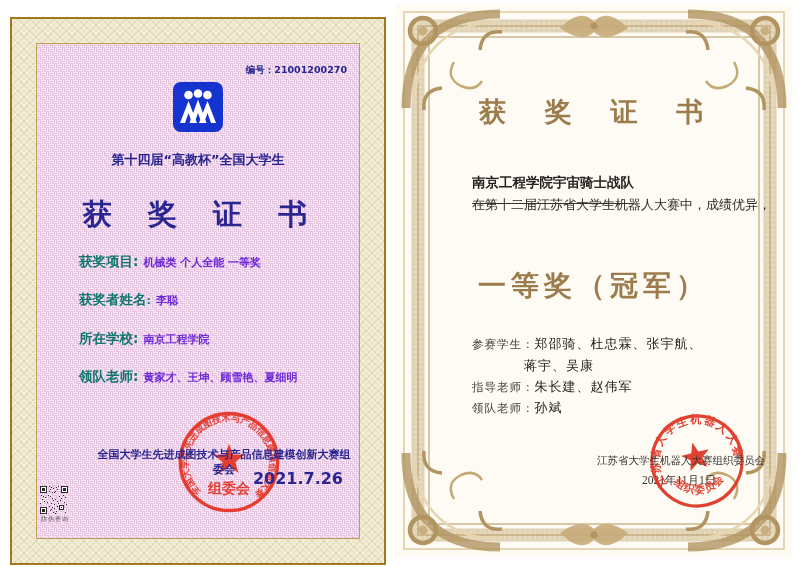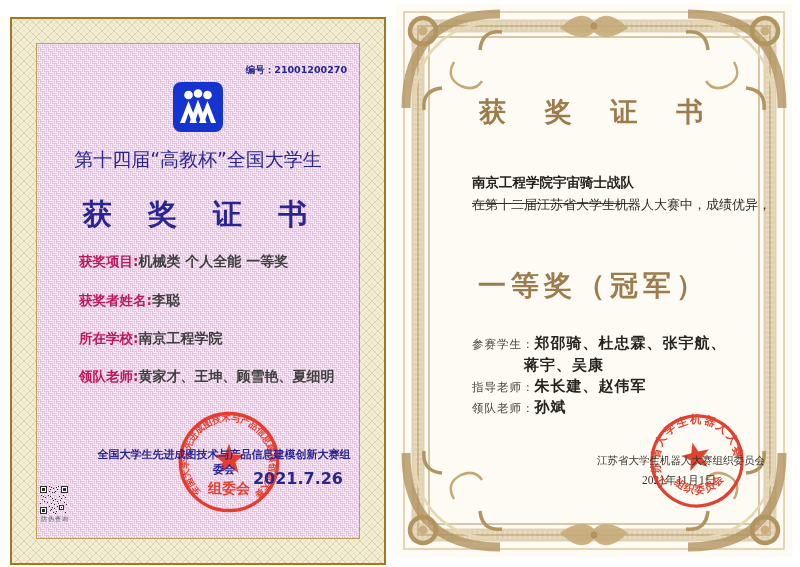--- a/index.html
+++ b/index.html
@@ -10,28 +10,28 @@
   
   .cert-left{position:absolute;left:10px;top:17px;width:376px;height:548px;
              border:2px solid #a0791d;background:#f2edd7;box-sizing:border-box;}
   .l-band-svg{position:absolute;inset:0;width:100%;height:100%;}
   .pink-area{position:absolute;inset:24px;border:1px solid #bd9f55;overflow:hidden;}
   .weave-svg{position:absolute;inset:0;width:100%;height:100%;}
   .l-serial{position:absolute;top:20px;right:12px;font-size:9.5px;font-weight:bold;
             color:#26268e;z-index:3;}
   .l-logo{position:absolute;top:38px;left:50%;margin-left:-25px;width:50px;height:50px;z-index:3;}
   .l-titles{position:absolute;top:104px;left:0;right:0;text-align:center;z-index:3;
-            color:#2a2691;font-weight:normal;font-size:19px;line-height:23px;}
+            color:#2a2691;font-weight:bold;font-size:13px;line-height:23px;}
   .l-big-title{position:absolute;top:152px;left:0;right:0;text-align:center;z-index:3;
                color:#2a2691;font-weight:bold;font-size:29px;line-height:36px;
                letter-spacing:13px;padding-left:7px;box-sizing:border-box;}
   .l-field{position:absolute;left:42px;height:18px;z-index:3;white-space:nowrap;}
-  .l-field .lab{font-size:13.5px;font-weight:bold;color:#be185d;}
-  .l-field .val{font-size:14px;font-weight:bold;color:#404040;}
-  .l-f0{top:207px;} .l-f1{top:246px;} .l-f2{top:284px;} .l-f3{top:322px;}
+  .l-field .lab{font-size:13.5px;font-weight:bold;color:#0f766e;}
+  .l-field .val{font-size:11px;font-weight:bold;color:#6d28d9;margin-left:5px;}
+  .l-f0{top:207px;} .l-f1{top:246px;font-family:Liberation Serif, serif;} .l-f2{top:284px;} .l-f3{top:322px;}
   .l-committee{position:absolute;top:403px;left:56px;right:4px;text-align:center;
                font-size:11px;font-weight:bold;color:#2a2691;z-index:3;}
   .l-date{position:absolute;top:425px;right:16px;font-size:16px;font-weight:bold;
           color:#2a2691;z-index:3;}
   .l-seal{position:absolute;left:138px;top:364px;width:108px;height:108px;z-index:2;opacity:.92;}
   .l-qr{position:absolute;left:3px;top:442px;width:28px;height:28px;z-index:3;}
   .l-qr-caption{position:absolute;left:0px;top:471px;width:36px;text-align:center;
                 font-size:6px;color:#555;z-index:3;letter-spacing:1px;}
 
   
@@ -46,21 +46,21 @@
   .r-body{position:absolute;left:76px;top:192px;font-size:13px;color:#2f2a25;z-index:3;white-space:nowrap;}
   .r-award-line{position:absolute;left:76px;top:214px;font-size:13px;color:#2f2a25;z-index:3;white-space:nowrap;}
   .u-blank{display:inline-block;width:16px;border-bottom:1.5px solid #3a342e;height:14px;vertical-align:bottom;}
   .u-blank2{display:inline-block;width:30px;border-bottom:1.5px solid #3a342e;height:14px;vertical-align:bottom;}
   .r-project{font-weight:bold;border-bottom:1.5px solid #3a342e;padding:0 10px 1px 10px;color:#201c18;}
   .r-award-title{position:absolute;top:263px;left:0;right:4px;text-align:center;z-index:3;
                  color:#9c7b4d;font-weight:bold;font-size:28px;letter-spacing:5px;
                  padding-left:3px;box-sizing:border-box;}
   .r-field{position:absolute;z-index:3;white-space:nowrap;}
   .r-field .lab{font-size:11.5px;color:#4a443c;letter-spacing:1px;}
-  .r-field .val{font-size:15px;font-weight:bold;color:#262220;letter-spacing:1px;}
+  .r-field .val{font-size:13px;font-weight:normal;color:#262220;letter-spacing:1px;}
   .r-s1{left:76px;top:330px;} .r-s2{left:128px;top:352px;}
   .r-t1{left:76px;top:373px;}  .r-t2{left:76px;top:394px;}
   .r-committee{position:absolute;left:183px;top:450px;font-size:10.5px;color:#3b352e;
                z-index:3;white-space:nowrap;margin-left:18px;}
   .r-date{position:absolute;left:246px;top:469px;font-size:11.5px;color:#3b352e;
           z-index:1;white-space:nowrap;}
   .r-seal{position:absolute;left:251px;top:407px;width:100px;height:100px;z-index:2;
           transform:rotate(-14deg);opacity:.9;}
 </style>
 </head>

